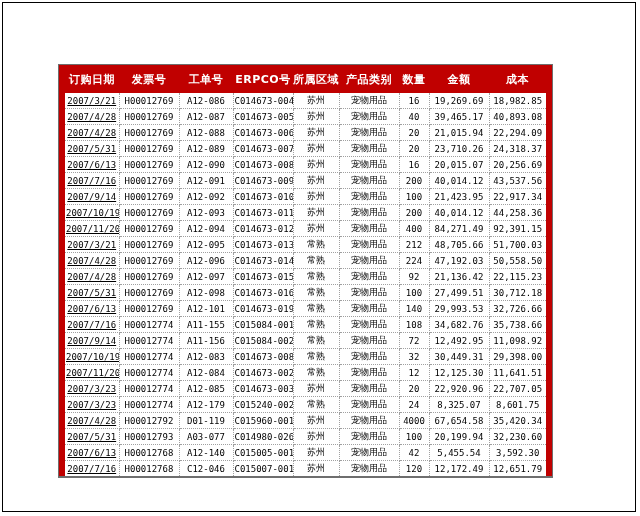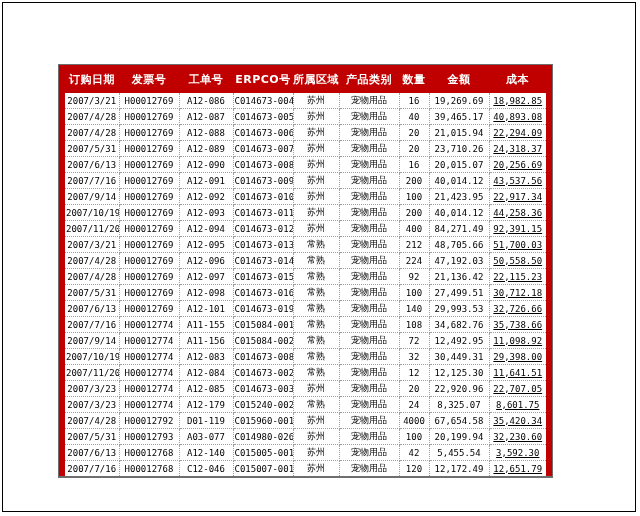--- a/index.html
+++ b/index.html
@@ -66,22 +66,22 @@
     color: var(--cell-fg, #000000);
     height: 15px;
     text-align: center;
     vertical-align: middle;
     padding: 0 1px;
     border: 1px dotted var(--grid-color, #a0a0a0);
     background: #ffffff;
     white-space: nowrap;
     overflow: hidden;
   }
-  table.data-table td:first-child { border-left: none; }
-  table.data-table td:last-child { border-right: none; text-decoration: underline; }
+  table.data-table td:first-child { border-left: none; text-decoration: underline; }
+  table.data-table td:last-child { border-right: none; }
   table.data-table tbody tr:first-child td { border-top: none; }
   table.data-table tbody tr:last-child td { border-bottom: none; }
 </style>
 </head>
 <body>
 
 <div class="page">
   <div class="table-frame">
     <div class="red-bar"></div>
     <table class="data-table">

